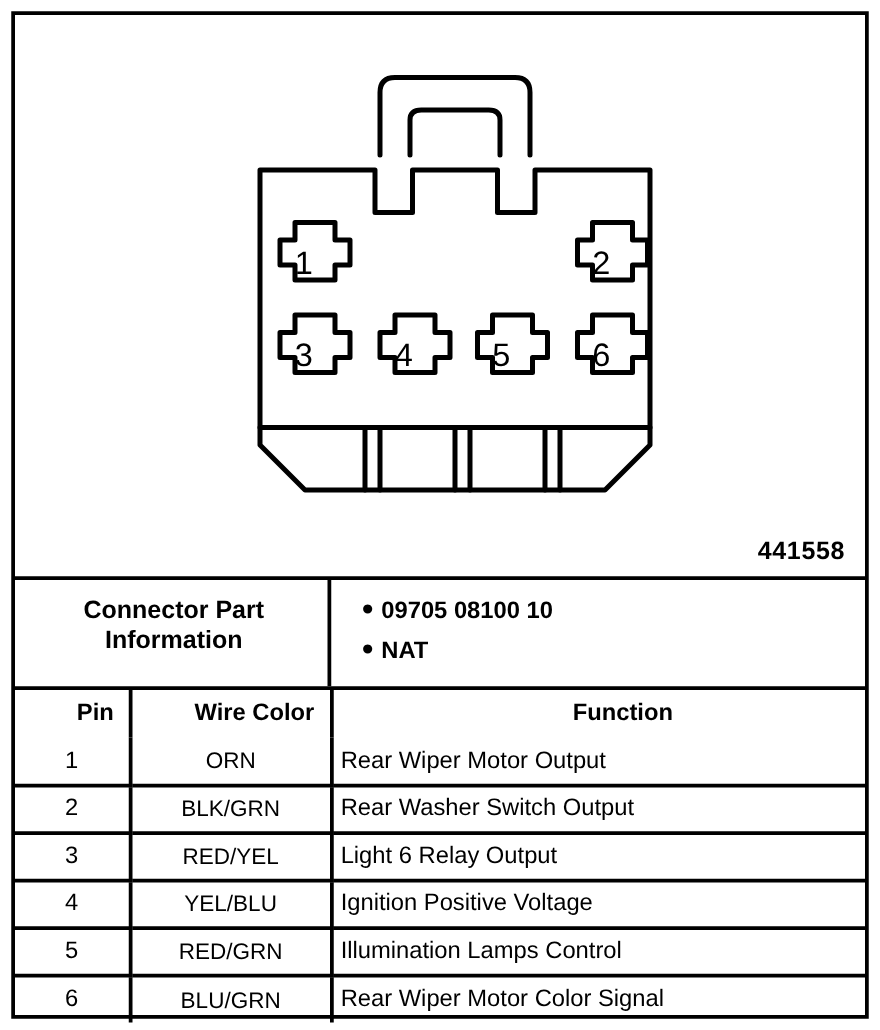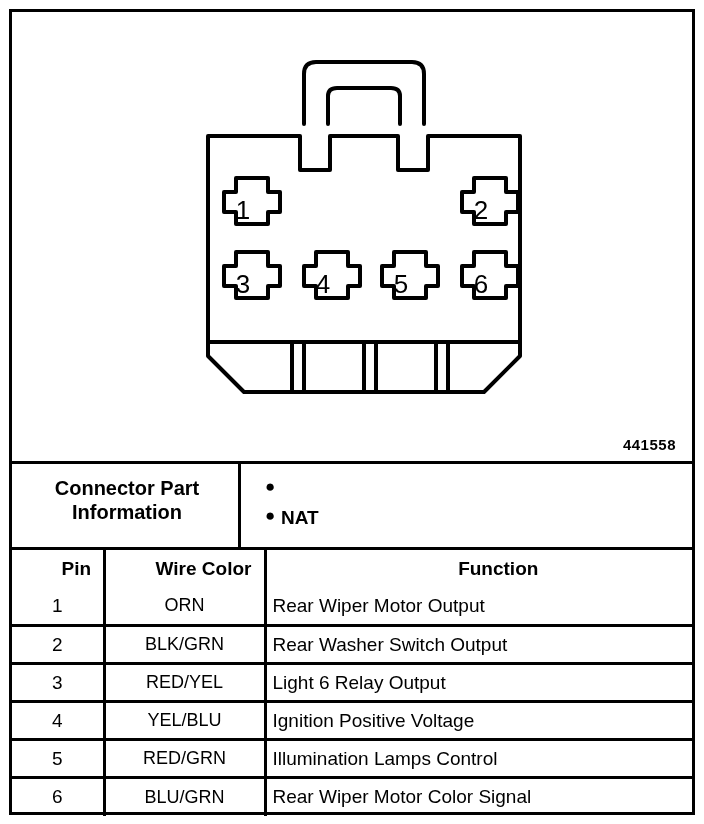--- a/index.html
+++ b/index.html
@@ -39,32 +39,32 @@
   }
   #connector-svg {
     position: absolute;
     left: 0;
     top: 0;
   }
   #diagram-code {
     position: absolute;
     right: 16px;
     bottom: 8px;
-    font-size: 15px;
+    font-size: 20px;
     font-weight: bold;
     letter-spacing: 0.5px;
   }
   
   #part-info {
     display: flex;
     border-bottom: 3px solid #000;
     box-sizing: border-box;
   }
   #part-info-label {
-    width: 229px;
+    width: 253px;
     box-sizing: border-box;
     border-right: 3px solid #000;
     text-align: center;
     font-size: 20px;
     font-weight: bold;
     padding: 12px 0 14px 4px;
     line-height: 1.22;
   }
   #part-info-values {
     flex: 1;
@@ -186,20 +186,21 @@
     </div>
 
     <div id="part-info">
       <div id="part-info-label">
         <div>Connector Part</div>
         <div>Information</div>
       </div>
       <div id="part-info-values">
         <div class="bullet-row">
           <span class="bullet-dot">●</span>
+          <span>09705 08100 10</span>
         </div>
         <div class="bullet-row">
           <span class="bullet-dot">●</span>
           <span>NAT</span>
         </div>
       </div>
     </div>
 
     <table id="pin-table">
       <colgroup>

